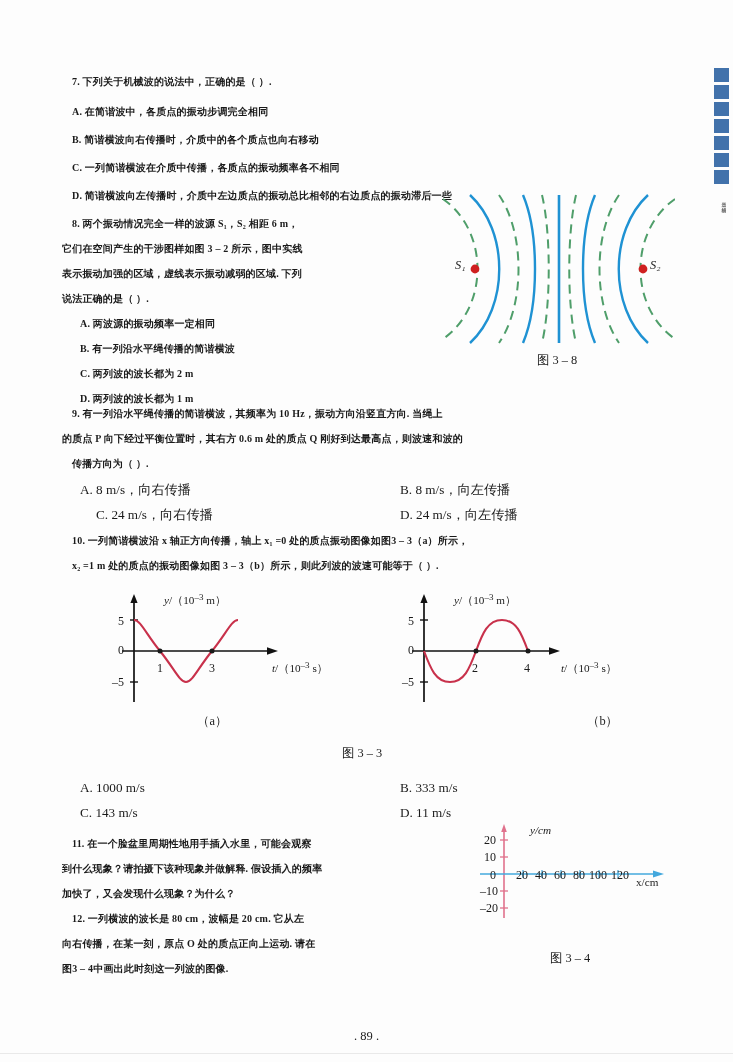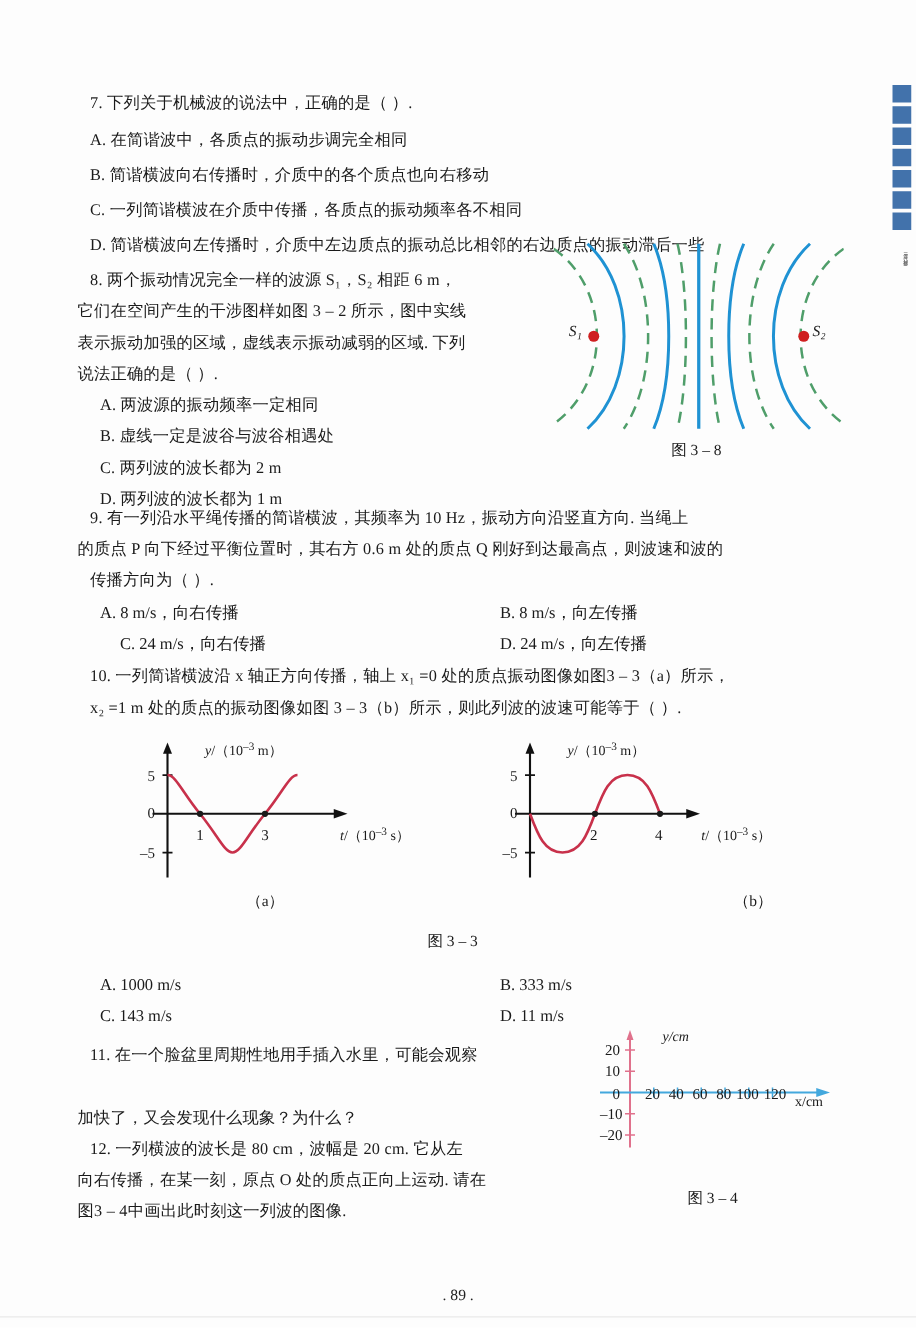--- a/index.html
+++ b/index.html
@@ -13,21 +13,21 @@
   
   .edge-bar{position:absolute;left:714px;top:68px;width:15px;height:124px;}
   .edge-bar i{display:block;width:15px;height:14px;background:#4272ab;margin-bottom:3px;}
   .edge-vtext{
     position:absolute;left:712px;top:198px;width:14px;height:52px;
     font-size:5px;line-height:6px;color:#6d6d6d;letter-spacing:0;
     writing-mode:vertical-rl;text-orientation:upright;overflow:hidden;
   }
 
   
-  .txt{position:absolute;font-size:13px;line-height:24.6px;letter-spacing:.2px;white-space:nowrap;}
+  .txt{position:absolute;font-size:10px;line-height:24.6px;letter-spacing:.2px;white-space:nowrap;font-weight:bold;}
   .opt{position:absolute;font-size:13.2px;line-height:24.6px;white-space:nowrap;}
   .sup{font-size:9px;vertical-align:4px;}
   .it{font-style:italic;font-family:"Liberation Serif",serif;}
 
   
   .fig32{position:absolute;left:443px;top:193px;width:232px;height:152px;}
   .fig-cap{position:absolute;font-size:12.4px;white-space:nowrap;}
 
   
   .graphbox{position:absolute;}
@@ -62,21 +62,21 @@
   <div class="txt" style="left:72px;top:100px;">A.  在简谐波中，各质点的振动步调完全相同</div>
   <div class="txt" style="left:72px;top:128px;">B.  简谐横波向右传播时，介质中的各个质点也向右移动</div>
   <div class="txt" style="left:72px;top:156px;">C.  一列简谐横波在介质中传播，各质点的振动频率各不相同</div>
   <div class="txt" style="left:72px;top:184px;">D.  简谐横波向左传播时，介质中左边质点的振动总比相邻的右边质点的振动滞后一些</div>
 
   <div class="txt" style="left:72px;top:212px;">8.  两个振动情况完全一样的波源 S₁，S₂ 相距 6 m，</div>
   <div class="txt" style="left:62px;top:237px;">它们在空间产生的干涉图样如图 3 – 2 所示，图中实线</div>
   <div class="txt" style="left:62px;top:262px;">表示振动加强的区域，虚线表示振动减弱的区域.  下列</div>
   <div class="txt" style="left:62px;top:287px;">说法正确的是（     ）.</div>
   <div class="txt" style="left:80px;top:312px;">A.  两波源的振动频率一定相同</div>
-  <div class="txt" style="left:80px;top:337px;">B.  虚线一定是波谷与波谷相遇处</div>
+  <div class="txt" style="left:80px;top:337px;">B.  有一列沿水平绳传播的简谐横波</div>
   <div class="txt" style="left:80px;top:362px;">C.  两列波的波长都为 2 m</div>
   <div class="txt" style="left:80px;top:387px;">D.  两列波的波长都为 1 m</div>
 
   <div class="fig32">
     <svg width="232" height="152" viewBox="0 0 232 152">
 
       <line x1="116" y1="2" x2="116" y2="150" stroke="#1f92d3" stroke-width="2.6"></line>
 
       <path d="M133,2 C124,40 124,112 133,150" fill="none" stroke="#4f9e6a" stroke-width="2" stroke-dasharray="9 6"></path>
       <path d="M152,2 C136,40 136,112 152,150" fill="none" stroke="#1f92d3" stroke-width="2.4"></path>
@@ -169,20 +169,21 @@
   <div class="subcap" style="left:587px;top:713px;">（b）</div>
 
   <div class="fig-cap" style="left:342px;top:745px;">图 3 – 3</div>
 
   <div class="opt" style="left:80px;top:776px;">A.  1000 m/s</div>
   <div class="opt" style="left:400px;top:776px;">B.  333 m/s</div>
   <div class="opt" style="left:80px;top:801px;">C.  143 m/s</div>
   <div class="opt" style="left:400px;top:801px;">D.  11 m/s</div>
 
   <div class="txt" style="left:72px;top:832px;">11.  在一个脸盆里周期性地用手插入水里，可能会观察</div>
+  <div class="txt" style="left:62px;top:857px;">到什么现象？请拍摄下该种现象并做解释.  假设插入的频率</div>
   <div class="txt" style="left:62px;top:882px;">加快了，又会发现什么现象？为什么？</div>
 
   <div class="txt" style="left:72px;top:907px;">12.  一列横波的波长是 80 cm，波幅是 20 cm.  它从左</div>
   <div class="txt" style="left:62px;top:932px;">向右传播，在某一刻，原点 O 处的质点正向上运动.  请在</div>
   <div class="txt" style="left:62px;top:957px;text-align:right;">图3 – 4中画出此时刻这一列波的图像.</div>
 
   <div class="fig34">
     <svg width="200" height="100" viewBox="0 0 200 100">
 
       <line x1="26" y1="8" x2="26" y2="96" stroke="#e0718c" stroke-width="1.6"></line>

